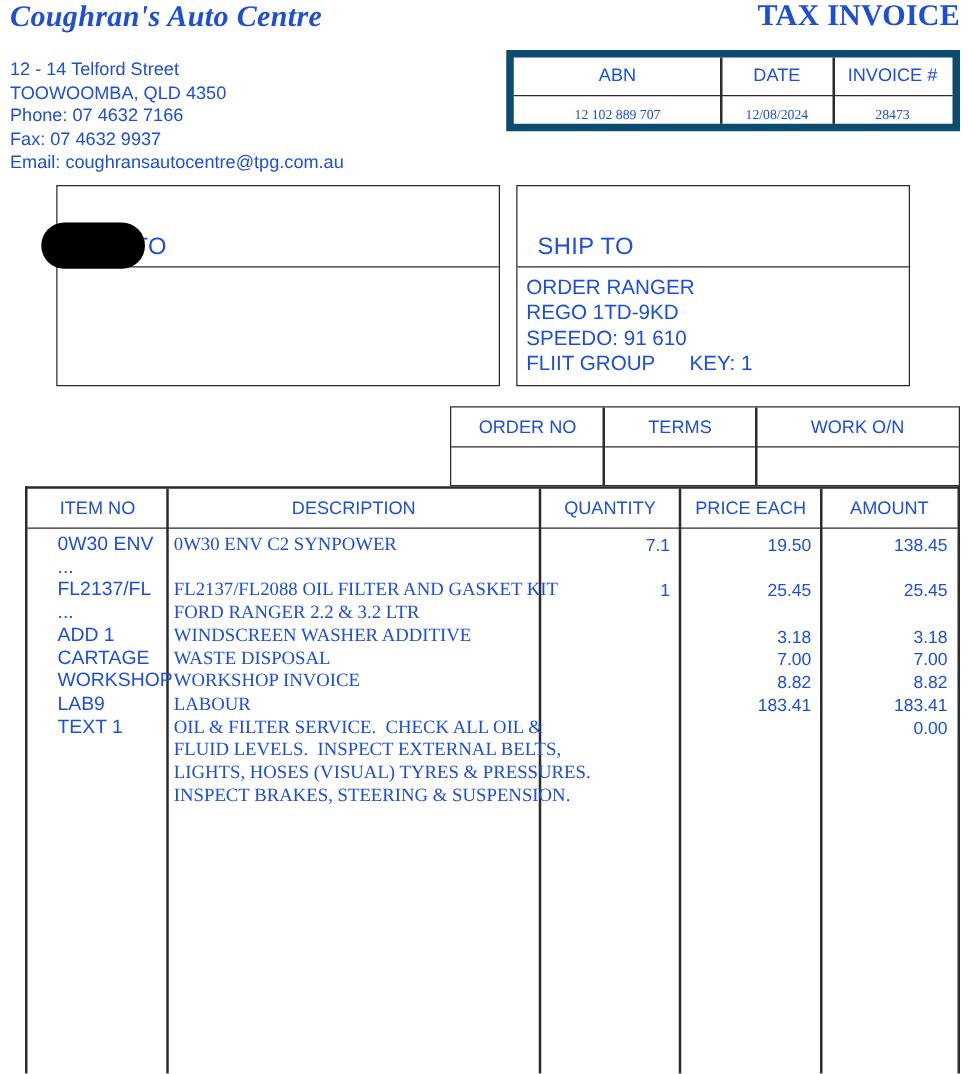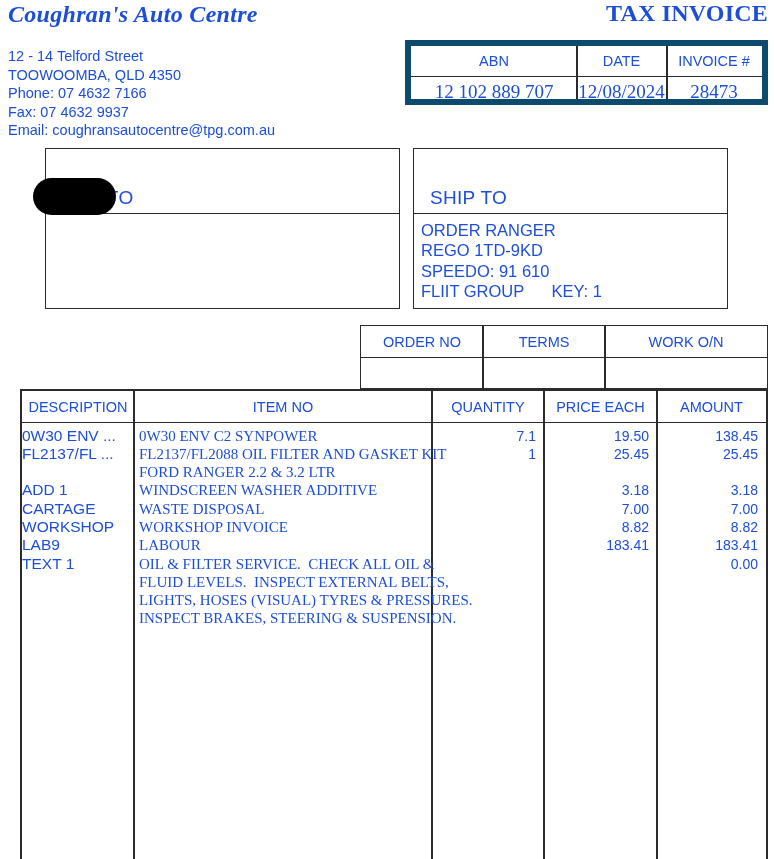--- a/index.html
+++ b/index.html
@@ -14,21 +14,21 @@
         font-family:"Liberation Serif",serif;font-weight:bold;font-size:24px;letter-spacing:.2px;}
   .address{position:absolute;left:8px;top:47px;font-size:14.5px;line-height:18.6px;}
 
   
   .meta-table{position:absolute;left:405px;top:40px;width:363px;height:65px;
         border:6px solid #0c4a6e;box-sizing:border-box;}
   .meta-row{display:grid;grid-template-columns:166px 89px 1fr;height:30px;}
   .meta-row.head{border-bottom:1.5px solid #2b2b2b;}
   .meta-cell{display:flex;align-items:center;justify-content:center;font-size:14.5px;}
   .meta-div{position:absolute;top:0;bottom:0;width:1.5px;background:#2b2b2b;}
-  .serif-val{font-family:"Liberation Serif",serif;font-size:19px;}
+  .serif-val{font-family:"Liberation Serif",serif;font-size:11px;}
 
   
   .party-box{position:absolute;border:1.5px solid #2b2b2b;box-sizing:border-box;background:#fff;}
   .bill-box{left:45px;top:148px;width:355px;height:161px;}
   .ship-box{left:413px;top:148px;width:315px;height:161px;}
   .party-label{height:31px;border-bottom:1.5px solid #2b2b2b;display:flex;align-items:center;
         padding-left:16px;font-size:19px;letter-spacing:.3px;margin-top:33px;}
   .ship-body{padding:6px 4px 0 7px;font-size:16.5px;line-height:20.3px;}
   .ship-line{white-space:pre;}
   .redaction{position:absolute;left:33px;top:178px;width:83px;height:37px;
@@ -44,21 +44,21 @@
 
   
   .items-table{position:absolute;left:20px;top:389px;width:748px;height:470px;
         border:2px solid #2b2b2b;border-bottom:none;box-sizing:border-box;background:#fff;}
   .items-head{display:grid;grid-template-columns:112px 298px 112px 113px 1fr;height:31px;
         border-bottom:1.5px solid #2b2b2b;}
   .items-head-cell{display:flex;align-items:center;justify-content:center;font-size:14.5px;}
   .col-div{position:absolute;top:0;bottom:0;width:1.5px;background:#2b2b2b;}
   .items-body{position:absolute;left:0;right:0;top:32.5px;bottom:0;padding-top:3px;}
   .item-row{display:grid;grid-template-columns:112px 298px 112px 113px 1fr;}
-  .c-item{padding-left:0;font-size:15.5px;line-height:18.3px;}
+  .c-item{padding-left:24px;font-size:15.5px;line-height:18.3px;}
   .c-desc{padding-left:5px;font-family:"Liberation Serif",serif;font-size:15px;line-height:18.3px;}
   .c-desc div{white-space:pre;font-family:Liberation Serif, serif;}
   .c-num{text-align:right;padding-right:8px;font-size:14px;line-height:18.3px;}
 </style>
 </head>
 <body>
 
 <div class="page">
 
   <div class="company-name">Coughran's Auto Centre</div>
@@ -123,22 +123,22 @@
       <div class="order-cell"></div>
       <div class="order-cell"></div>
       <div class="order-cell"></div>
     </div>
     <div class="order-div" style="left:121px"></div>
     <div class="order-div" style="left:243px"></div>
   </div>
 
   <div class="items-table">
     <div class="items-head">
+      <div class="items-head-cell">ITEM NO</div>
       <div class="items-head-cell">DESCRIPTION</div>
-      <div class="items-head-cell">ITEM NO</div>
       <div class="items-head-cell">QUANTITY</div>
       <div class="items-head-cell">PRICE EACH</div>
       <div class="items-head-cell">AMOUNT</div>
     </div>
     <div class="col-div" style="left:111px"></div>
     <div class="col-div" style="left:409px"></div>
     <div class="col-div" style="left:521px"></div>
     <div class="col-div" style="left:634px"></div>
     <div class="items-body">
 

